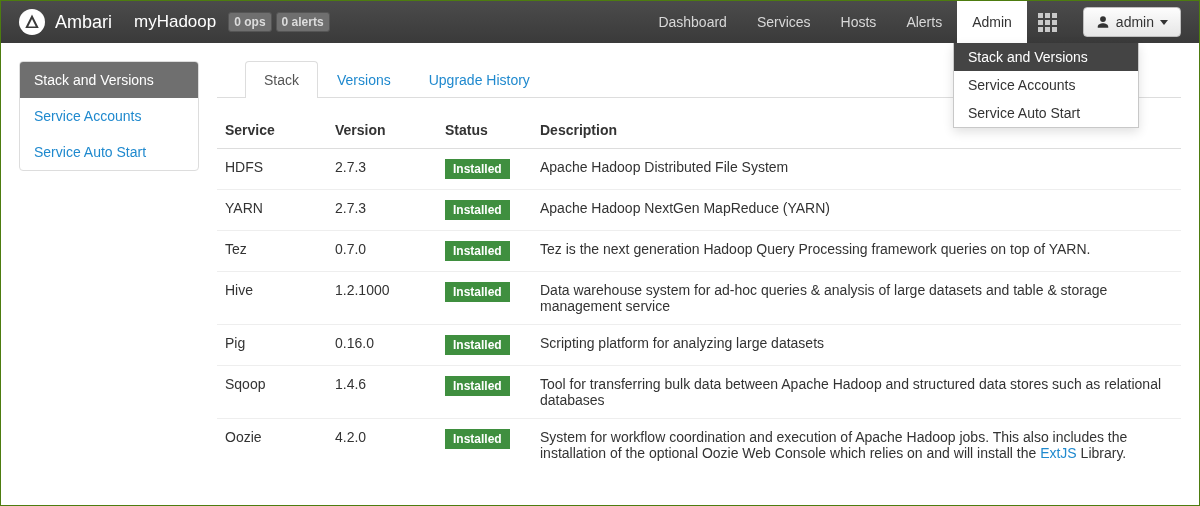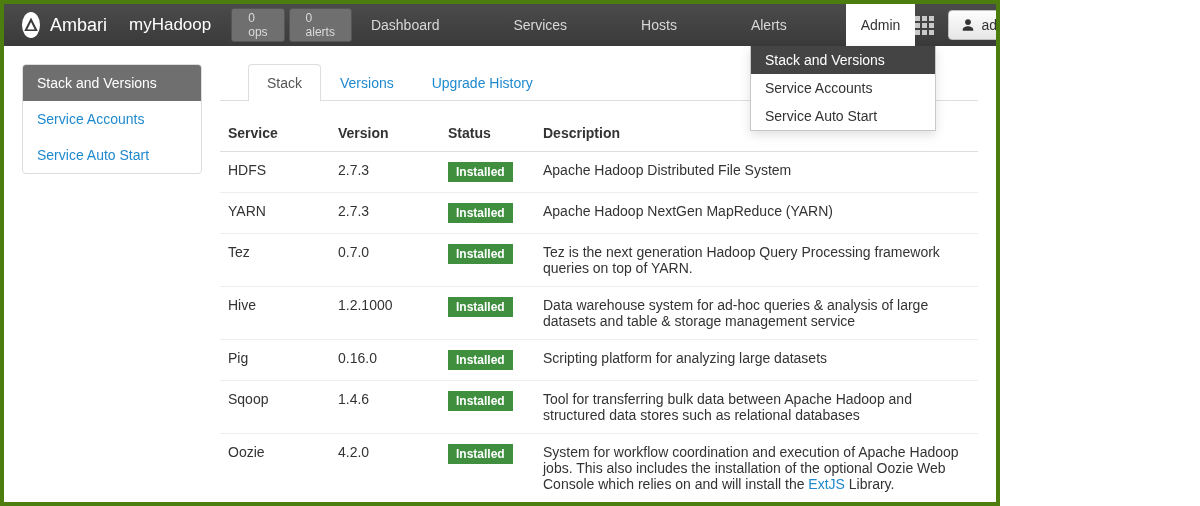--- a/index.html
+++ b/index.html
@@ -1,24 +1,24 @@
 <!DOCTYPE html>
 <html><head>
 <meta charset="utf-8">
 <style>
   html,body{margin:0;padding:0;font-family:"Helvetica Neue",Helvetica,Arial,sans-serif;font-size:14px;color:#333;background:#fff;}
   *{box-sizing:border-box;}
-  .frame{width:1000px;height:506px;border:4px solid #4d7c0f;overflow:hidden;position:relative;background:#fff;}
+  .frame{width:1200px;height:506px;border:1px solid #4d7c0f;overflow:hidden;position:relative;background:#fff;}
   
   .topbar{height:42px;background:linear-gradient(#4b4b4b,#3a3a3a);color:#fff;display:flex;align-items:center;padding:0 18px 0 18px;}
   .logo{width:26px;height:26px;border-radius:50%;background:#fff;display:flex;align-items:center;justify-content:center;margin-right:10px;}
   .logo svg{width:18px;height:18px;fill:#3a3a3a;}
   .brand{font-size:18px;margin-right:22px;}
-  .cluster{font-size:17px;margin-right:20px;}
-  .chip{display:inline-block;background:#6f6f6f;color:#dcdcdc;font-size:12px;padding:2px 16px;border-radius:3px;margin-right:4px;border:1px solid #555;}
+  .cluster{font-size:17px;margin-right:12px;}
+  .chip{display:inline-block;background:#6f6f6f;color:#dcdcdc;font-size:12px;padding:2px 5px;border-radius:3px;margin-right:4px;border:1px solid #555;font-weight:bold;}
   .nav-spacer{flex:1;}
   .navlink{color:#d8d8d8;padding:0 15px;height:42px;line-height:42px;font-size:14px;cursor:pointer;}
   .navlink.active{background:#fff;color:#333;}
   .apps-btn{width:42px;height:42px;display:flex;align-items:center;justify-content:center;cursor:pointer;}
   .grid3{display:grid;grid-template-columns:repeat(3,5px);grid-template-rows:repeat(3,5px);gap:2px;}
   .grid3 span{background:#c9c9c9;}
   .user-btn{margin-left:14px;background:linear-gradient(#fdfdfd,#e6e6e6);color:#333;border:1px solid #bfbfbf;border-radius:4px;height:30px;padding:0 12px;display:flex;align-items:center;gap:6px;cursor:pointer;font-size:14px;}
   .caret{width:0;height:0;border-left:4px solid transparent;border-right:4px solid transparent;border-top:5px solid #333;}
   
   .admin-menu{position:absolute;top:42px;right:60px;width:186px;background:#fff;border:1px solid #c8c8c8;border-top:none;box-shadow:0 4px 10px rgba(0,0,0,.12);z-index:50;}
@@ -48,21 +48,21 @@
     <div class="logo">
       <svg viewBox="0 0 24 24">
           <path d="M12 2 L21 20 H3 Z M12 8 L7 18 H17 Z"></path>
         </svg>
     </div>
     <div class="brand">Ambari</div>
     <div class="cluster">myHadoop</div>
     <span class="chip">0 ops</span>
     <span class="chip">0 alerts</span>
     <div class="nav-spacer"></div>
-    <div id="nav-links" style="display: flex; gap: 44px;">
+    <div id="nav-links" style="display: flex;">
         <div class="navlink">Dashboard</div>
         <div class="navlink">Services</div>
         <div class="navlink">Hosts</div>
         <div class="navlink">Alerts</div>
         <div class="navlink active">Admin</div>
       </div>
     <div class="apps-btn">
       <div class="grid3">
           <span></span>
           <span></span>

